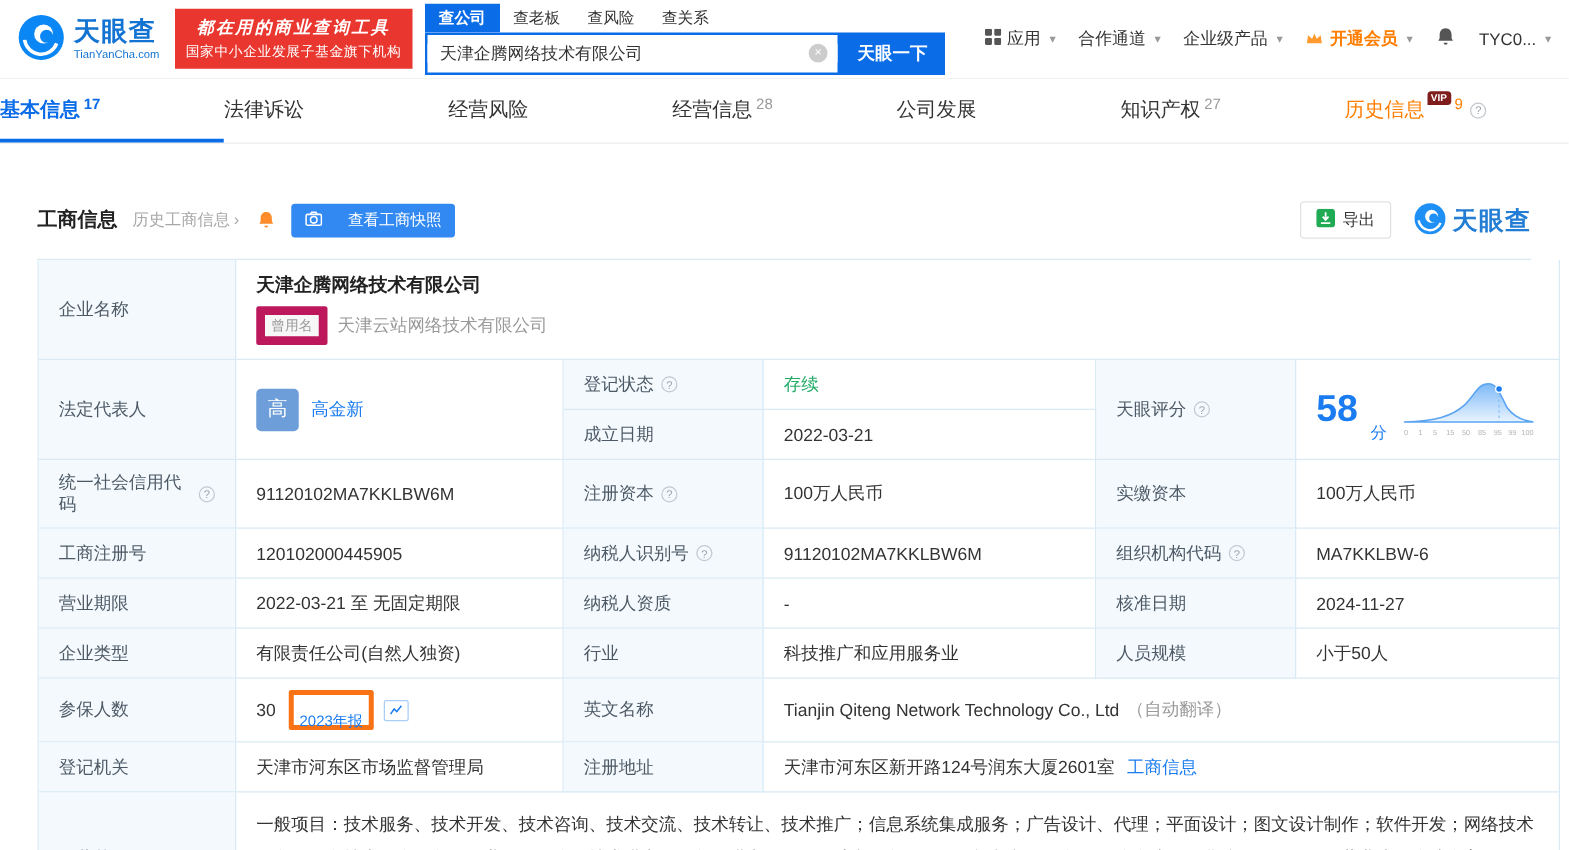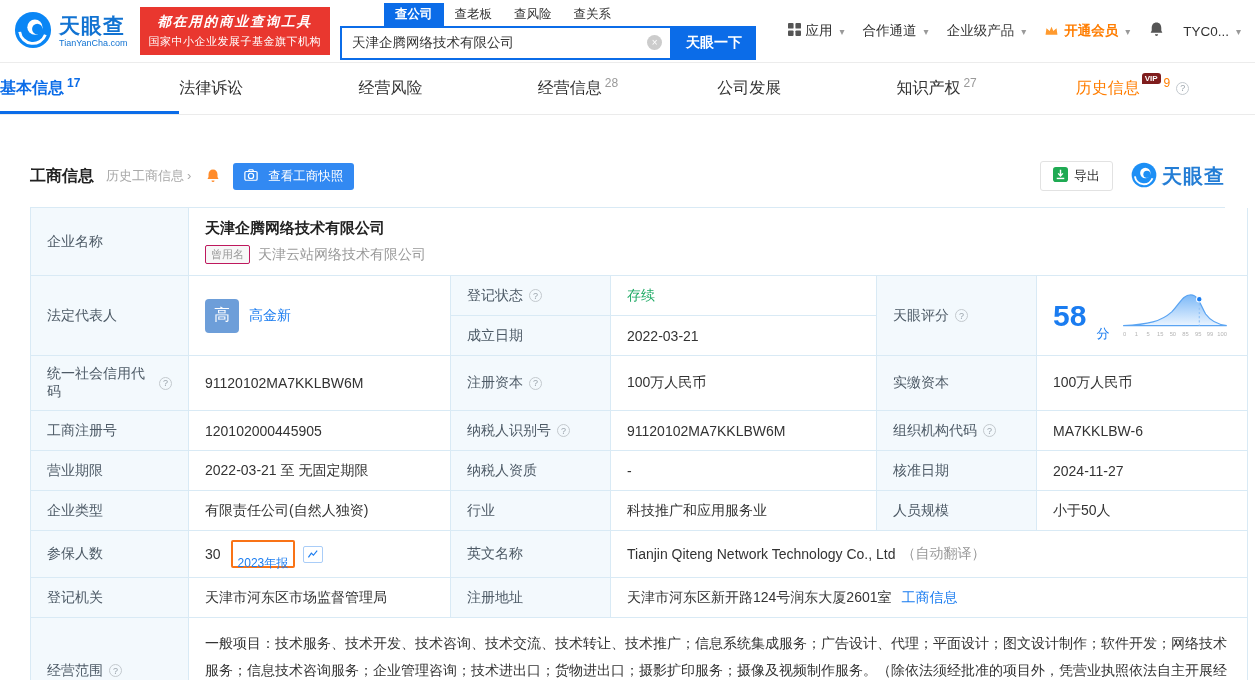--- a/index.html
+++ b/index.html
@@ -11,21 +11,21 @@
   
   .header { display: flex; align-items: center; height: 62px; padding: 0 14px; box-shadow: 0 1px 0 #ececec; white-space: nowrap; }
   .logo { display: flex; align-items: center; gap: 7px; }
   .logo-txt { display: flex; flex-direction: column; line-height: 1; }
   .logo-main { font-size: 21px; font-weight: bold; color: #1273d2; letter-spacing: 1px; }
   .logo-sub { font-size: 9px; color: #1273d2; margin-top: 3px; text-align: center; }
   .promo { background: #e9372f; color: #fff; margin-left: 12px; padding: 6px 9px; text-align: center; }
   .promo-l1 { font-size: 13.5px; font-weight: bold; letter-spacing: 2px; font-style: italic; }
   .promo-l2 { font-size: 11px; margin-top: 3px; letter-spacing: .5px; }
   .search-wrap { margin-left: 10px; }
-  .search-tabs { display: flex; font-size: 12.5px; margin-left: 44px; }
+  .search-tabs { display: flex; font-size: 12.5px; }
   .search-tab { padding: 3px 11px; cursor: pointer; color: #333; }
   .search-tab.active { background: #0b6ce8; color: #fff; font-weight: bold; }
   .search-row { display: flex; }
   .search-box { position: relative; width: 332px; height: 34px; border: 2px solid #0b6ce8; display: flex; align-items: center; background: #fff; }
   .search-input { border: none; outline: none; flex: 1; font-size: 13.5px; padding: 0 28px 0 10px; font-family: inherit; color: #333; }
   .clear-btn { position: absolute; right: 8px; width: 15px; height: 15px; border-radius: 50%; background: #ccc; color: #fff; font-size: 10px; display: flex; align-items: center; justify-content: center; cursor: pointer; }
   .clear-btn::after { content: "×"; }
   .search-btn { width: 84px; height: 34px; background: #0b6ce8; color: #fff; font-size: 14px; font-weight: bold; display: flex; align-items: center; justify-content: center; cursor: pointer; }
   .hnav { margin-left: auto; display: flex; align-items: center; gap: 18px; font-size: 13.5px; }
   .hnav-item { display: flex; align-items: center; gap: 5px; color: #333; cursor: pointer; }
@@ -40,45 +40,45 @@
   .main-tab.active::after { content: ""; position: absolute; left: 0; right: 0; bottom: 0; height: 3px; background: #0b6ce8; }
   .main-tab.orange { color: #ff7d00; }
   .main-tab.orange .cnt { color: #ff7d00; }
   .viptag { font-size: 8px; background: #7f1d1d; color: #fff; padding: 1px 3px; border-radius: 3px 3px 3px 0; transform: translateY(-10px); margin-left: 2px; font-weight: bold; }
   
   .section-head { display: flex; align-items: center; margin: 46px 30px 16px; }
   .sec-title { font-size: 16px; font-weight: bold; color: #222; }
   .sec-history { font-size: 13px; color: #a8a8a8; margin-left: 12px; cursor: pointer; }
   .sec-history::after { content: "›"; margin-left: 3px; }
   .bell-wrap { margin-left: 14px; display: flex; align-items: center; cursor: pointer; }
-  .snap-btn { margin-left: 12px; background: #3289f2; color: #fff; font-size: 12.5px; padding: 5px 11px; border-radius: 3px; display: flex; align-items: center; gap: 10px; cursor: pointer; }
+  .snap-btn { margin-left: 12px; background: #3289f2; color: #fff; font-size: 12.5px; padding: 5px 11px; border-radius: 3px; display: flex; align-items: center; gap: 20px; cursor: pointer; }
   .sec-right { margin-left: auto; display: flex; align-items: center; gap: 18px; }
   .export-btn { display: flex; align-items: center; gap: 6px; border: 1px solid #e2e2e2; border-radius: 3px; padding: 5px 12px; font-size: 13px; background: #fff; cursor: pointer; }
   .watermark { display: flex; align-items: center; gap: 5px; opacity: .92; }
   .wm-text { font-size: 20px; font-weight: bold; color: #1273d2; letter-spacing: 1px; }
   
   .info-table { margin: 0 30px; display: grid; grid-template-columns: 158px 262px 160px 266px 160px 1fr; border-top: 1px solid #d9eaf5; border-left: 1px solid #d9eaf5; }
   .cell { border-right: 1px solid #d9eaf5; border-bottom: 1px solid #d9eaf5; padding: 9px 16px; display: flex; align-items: center; min-height: 40px; }
   .lbl { background: #f3f9fd; color: #4d5a66; }
   .span5 { grid-column: span 5; }
   .span3 { grid-column: span 3; }
   .rspan2 { grid-row: span 2; }
   .name-cell { flex-direction: column; align-items: flex-start; gap: 7px; padding: 11px 16px; }
   .cname { font-size: 15px; font-weight: bold; color: #222; }
   .former { display: flex; align-items: center; gap: 8px; }
-  .former-badge { font-size: 11px; color: #999; background: #f7f7f7; border: 1px solid #be185d; padding: 1px 5px; border-radius: 2px; }
+  .former-badge { font-size: 11px; color: #999; background: #f7f7f7; border: 7px solid #be185d; padding: 1px 5px; border-radius: 2px; }
   .former-name { color: #999; }
   .avatar { width: 34px; height: 34px; border-radius: 4px; background: #6d9ed9; color: #fff; display: flex; align-items: center; justify-content: center; font-size: 16px; flex: none; }
   .link { color: #1a7cf0; cursor: pointer; }
   .rep-name { margin-left: 10px; }
   .green { color: #21ab67; }
   .score-cell { gap: 10px; }
   .score-num { font-size: 30px; font-weight: bold; color: #1a7cf0; line-height: 1; }
   .score-unit { font-size: 13px; color: #1a7cf0; align-self: flex-end; margin: 0 2px 3px 0; }
-  .badge-report { font-size: 12px; color: #1a7cf0; border: 2px solid #f97316; padding: 12px 5px; border-radius: 2px; margin-left: 10px; height: 19px; line-height: 18px; cursor: pointer; }
+  .badge-report { font-size: 12px; color: #1a7cf0; border: 4px solid #f97316; padding: 12px 5px; border-radius: 2px; margin-left: 10px; height: 19px; line-height: 18px; cursor: pointer; }
   .trend-icon { margin-left: 8px; width: 20px; height: 17px; border: 1px solid #a9cdf8; border-radius: 2px; display: flex; align-items: center; justify-content: center; cursor: pointer; }
   .note { color: #999; margin-left: 6px; }
   .nearby { margin-left: 10px; }
   .scope-cell { line-height: 1.95; align-items: flex-start; padding: 12px 16px; display: block; }
   .qicon { display: inline-flex; width: 13px; height: 13px; border: 1px solid #c3c9ce; border-radius: 50%; color: #9aa3ab; font-size: 9px; align-items: center; justify-content: center; margin-left: 6px; flex: none; cursor: pointer; }
   .qicon::after { content: "?"; }
 </style>
 </head>
 <body>
 

